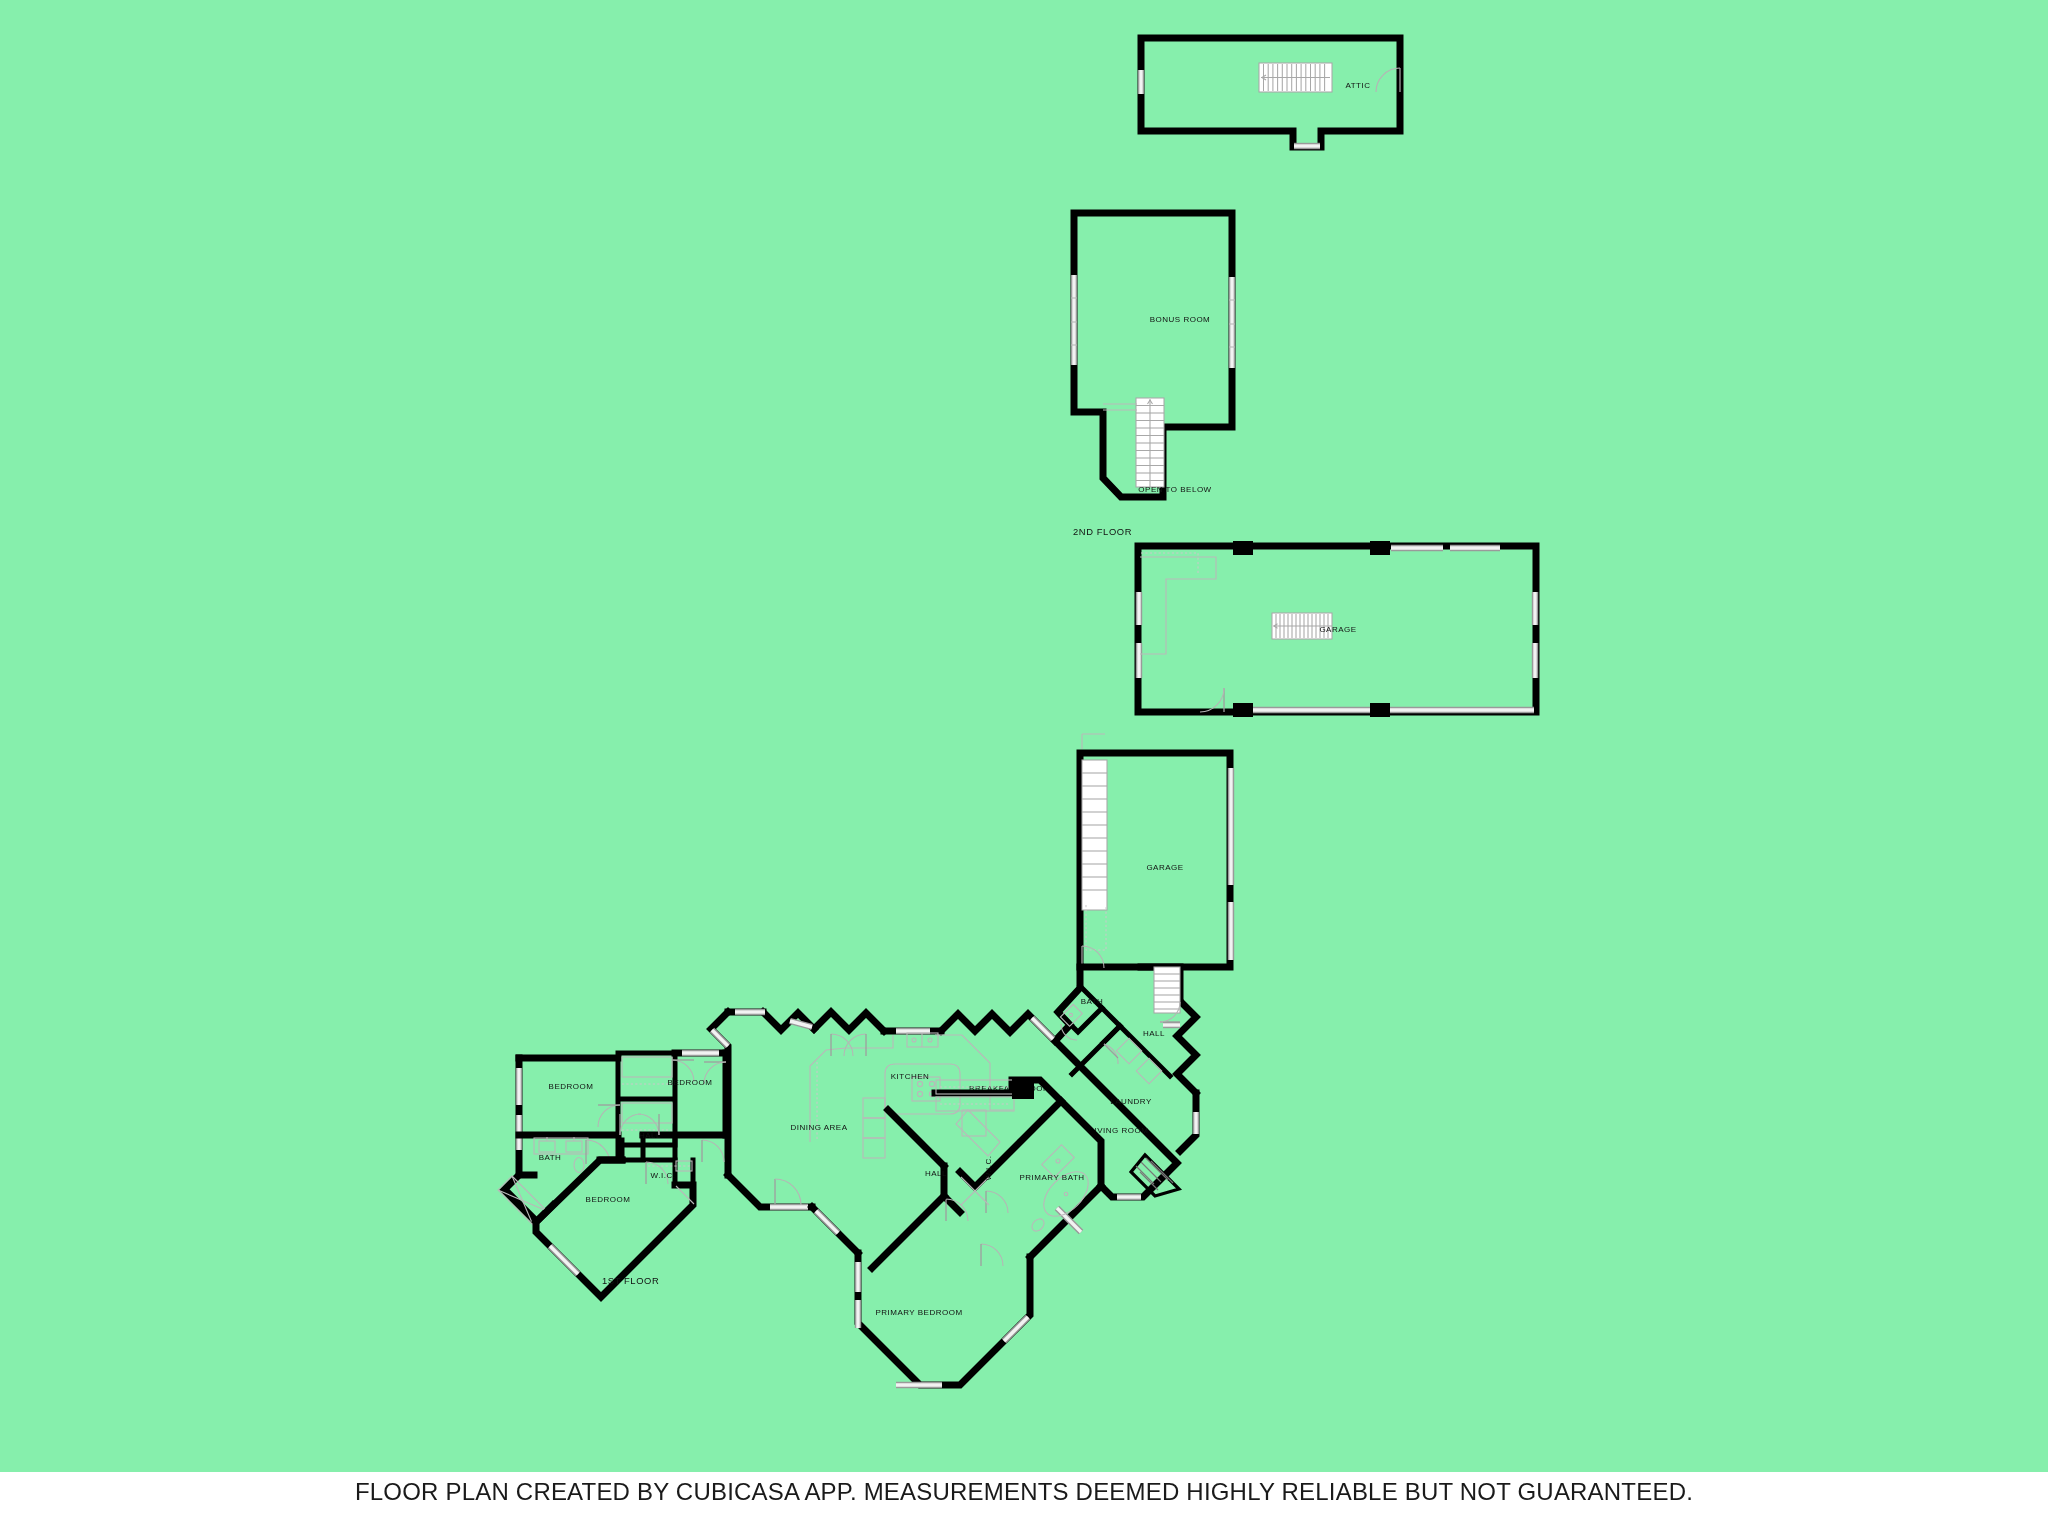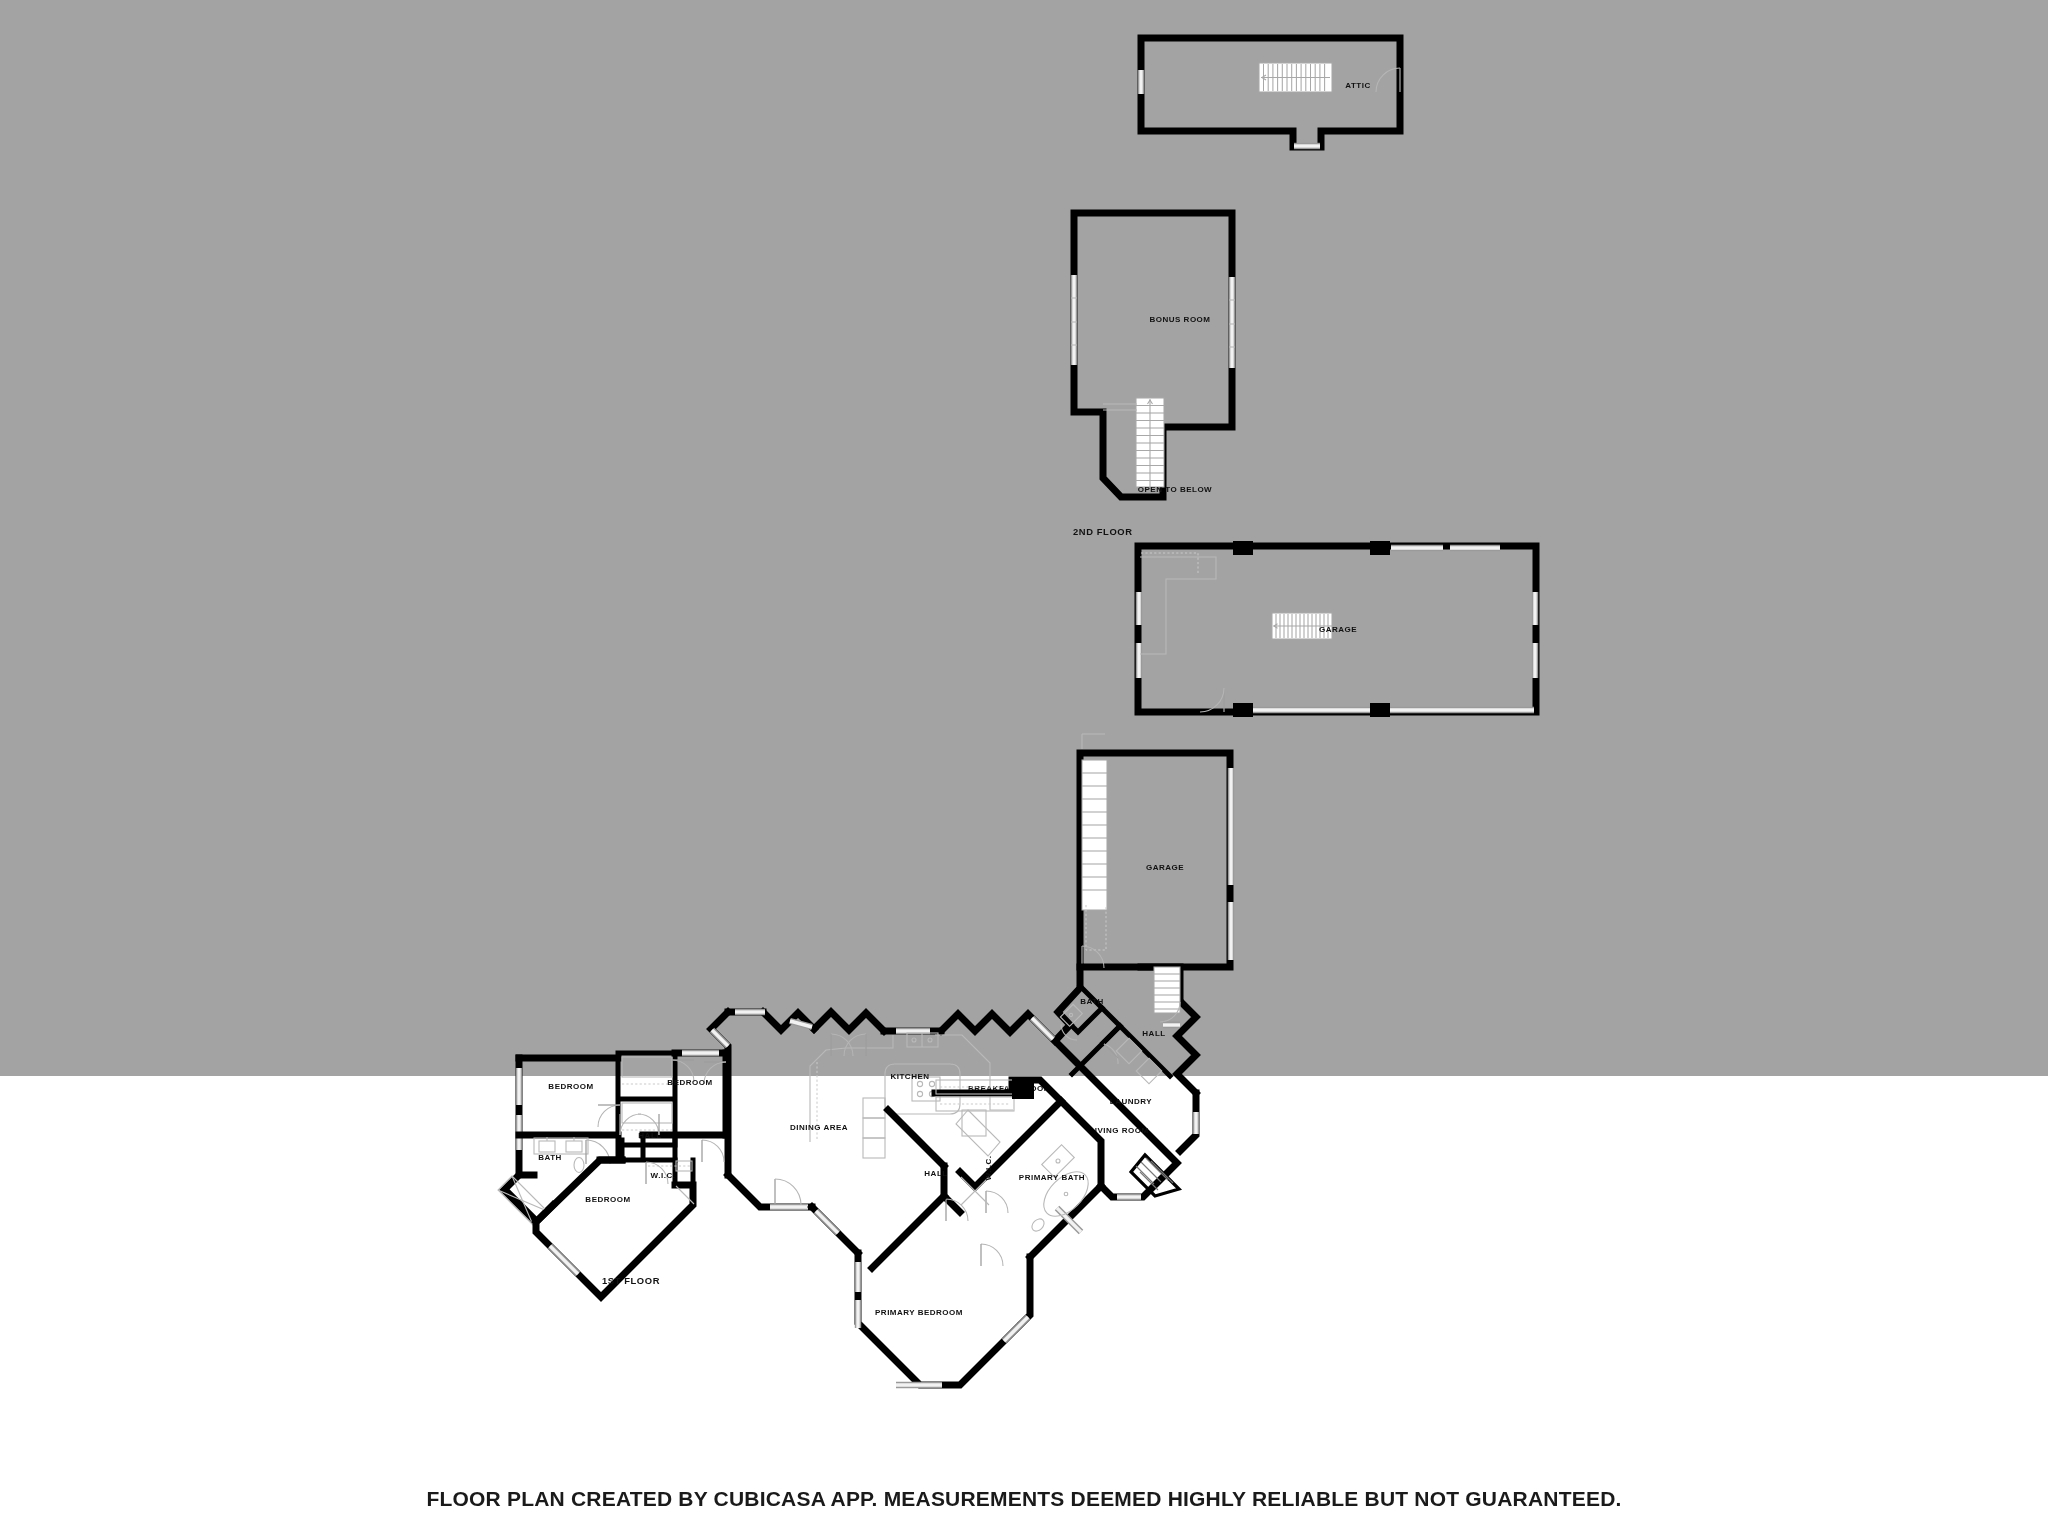--- a/index.html
+++ b/index.html
@@ -8,43 +8,41 @@
     padding: 0;
     background: #ffffff;
     width: 2048px;
     height: 1536px;
     overflow: hidden;
     font-family: "Liberation Sans", sans-serif;
   }
   #page {
     position: relative;
     width: 2048px;
-    height: 1076px;
-    background: #a3a3a3;
-    font-weight: bold;
+    height: 1472px;
+    background: #86efac;
   }
   #plan-svg {
     position: absolute;
     top: 0; left: 0;
     width: 2048px;
     height: 1536px;
     display: block;
   }
   .footer-note {
     position: absolute;
     left: 0;
     top: 1478px;
     width: 2048px;
     text-align: center;
     font-family: "Liberation Sans", sans-serif;
-    font-size: 21px;
+    font-size: 24px;
     letter-spacing: 0.2px;
     color: #1a1a1a;
     white-space: nowrap;
-    margin-top: 9px;
   }
   .rlabel-sm {
     font-family: "Liberation Sans", sans-serif;
     font-size: 8.0px;
     letter-spacing: 0.5px;
     fill: #111111;
     text-anchor: middle;
     dominant-baseline: middle;
   }
   .floorlabel {

